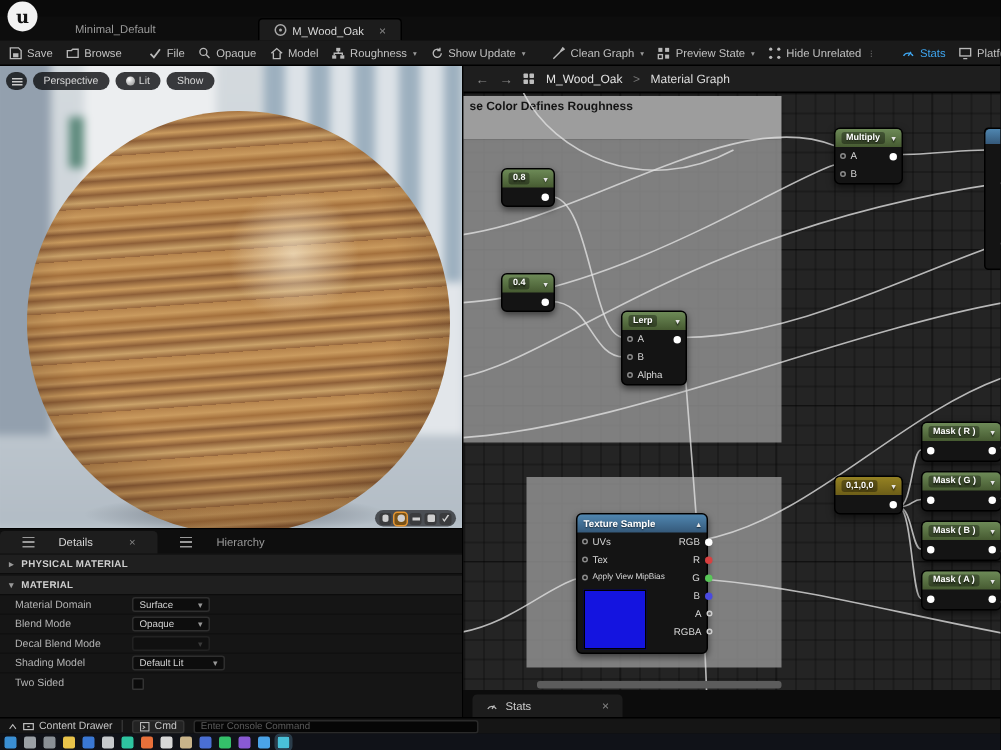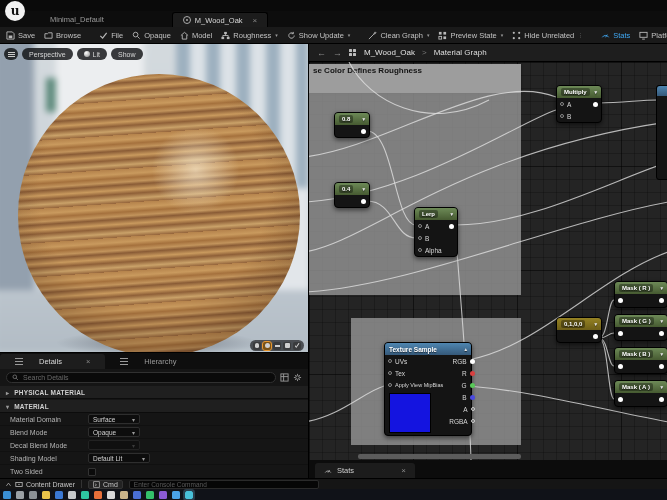--- a/index.html
+++ b/index.html
@@ -304,37 +304,20 @@
       <div class="d-tab active">
         <span class="sliders"></span>
         <span>Details</span>
         <span class="x" style="color:#888;margin-left:8px;">×</span>
       </div>
       <div class="d-tab">
         <span class="sliders"></span>
         <span>Hierarchy</span>
       </div>
     </div>
-    <div class="d-search-row">
-      <div class="d-search">
-        <svg width="7" height="7" viewBox="0 0 10 10">
-            <circle cx="4" cy="4" r="2.6" fill="none" stroke="#8a8a8a"></circle>
-            <path d="M6 6l2.5 2.5" stroke="#8a8a8a"></path>
-          </svg>
-        <input type="text" placeholder="Search Details" style="">
-      </div>
-      <svg width="9" height="9" viewBox="0 0 10 10">
-          <rect x="1" y="1" width="8" height="8" fill="none" stroke="#9a9a9a"></rect>
-          <path d="M1 4h8M4 1v8" stroke="#9a9a9a"></path>
-        </svg>
-      <svg width="9" height="9" viewBox="0 0 10 10">
-          <circle cx="5" cy="5" r="2" fill="none" stroke="#9a9a9a"></circle>
-          <path d="M5 1v1.5M5 7.5V9M1 5h1.5M7.5 5H9M2.2 2.2l1 1M6.8 6.8l1 1M7.8 2.2l-1 1M3.2 6.8l-1 1" stroke="#9a9a9a"></path>
-        </svg>
-    </div>
     <div class="d-section">
       <span class="chev">▸</span>
       <span>PHYSICAL MATERIAL</span>
     </div>
     <div class="d-section">
       <span class="chev">▾</span>
       <span>MATERIAL</span>
     </div>
     <div class="d-row">
       <span class="lbl">Material Domain</span>

